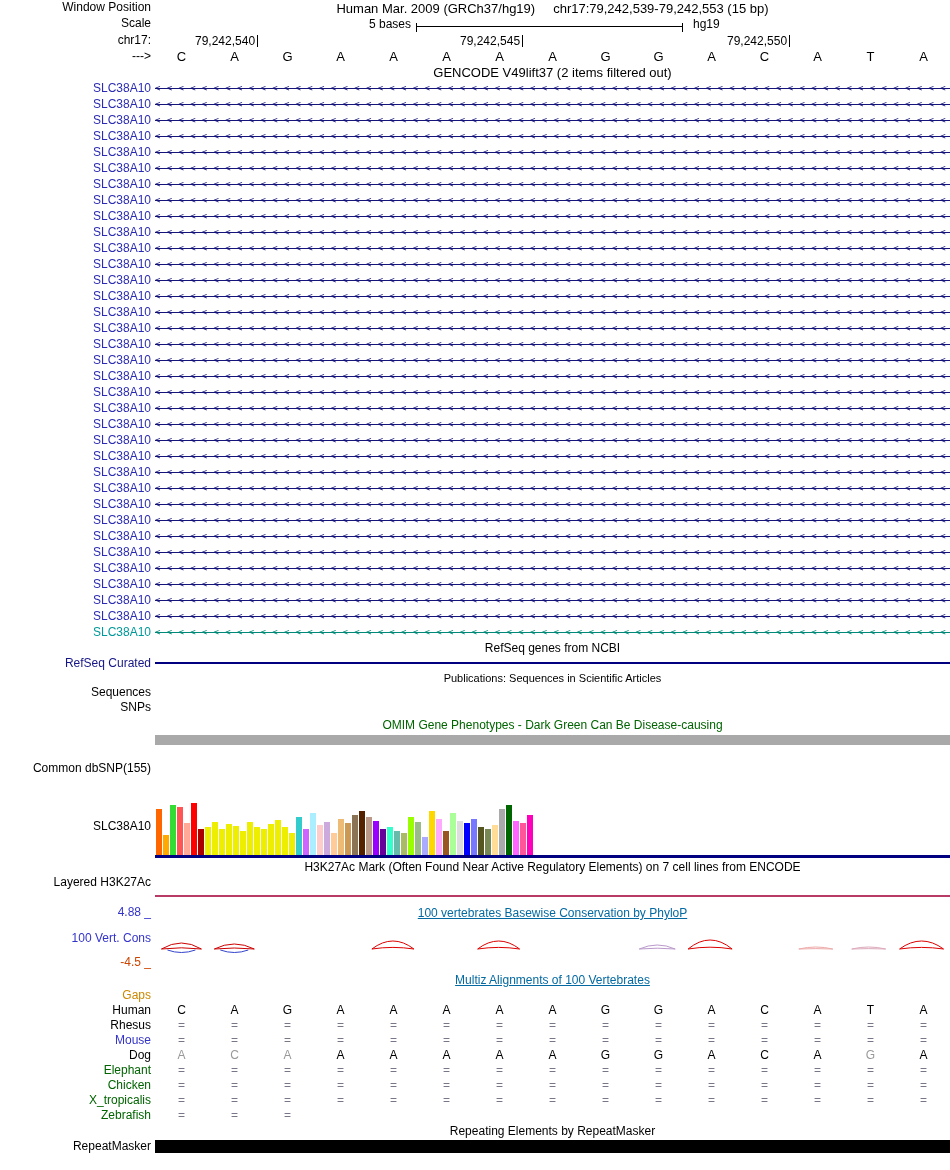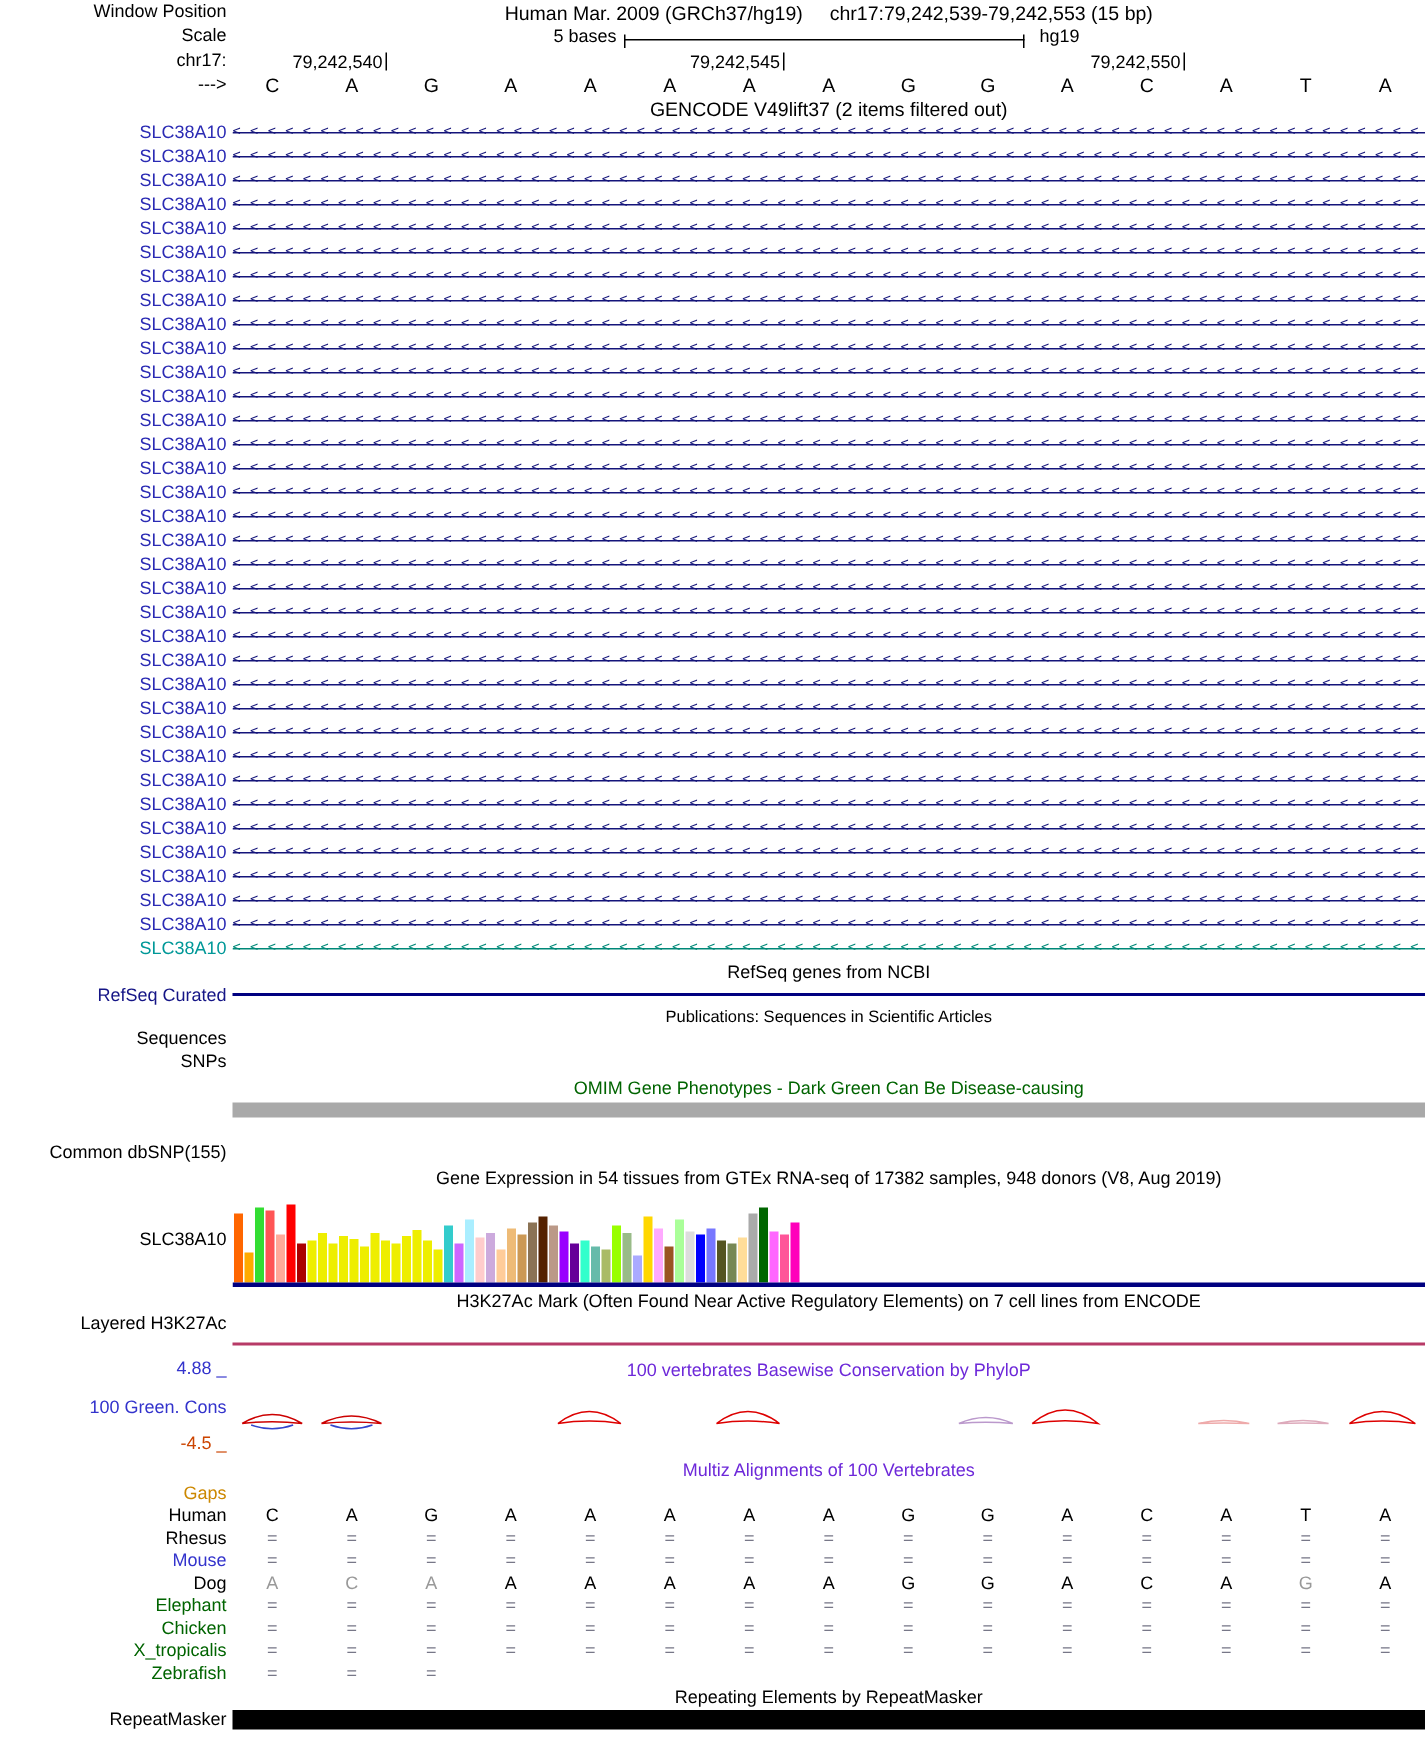--- a/index.html
+++ b/index.html
@@ -12,21 +12,21 @@
     flex: 0 0 155px; width: 155px; text-align: right; padding-right: 4px;
     font-size: 12px; line-height: 1.2; white-space: nowrap; overflow: hidden;
   }
   .trk { position: relative; flex: 1; }
   .center { display: flex; align-items: center; justify-content: center; text-align: center; }
   .center span { margin: 0 9px; }
   .vcenter { display: flex; align-items: center; justify-content: flex-end; }
   .t13 { font-size: 13px; } .t12 { font-size: 12px; } .t11 { font-size: 11px; }
   .h14{height:14px}.h15{height:15px}.h16{height:16px}.h17{height:17px}.h18{height:18px}
   .h30{height:30px}.h34{height:34px}.h64{height:64px}
-  .bluetxt { color: #6d28d9; } .blue { color: #3333cc; } .red { color: #cc4400; }
+  .bluetxt { color: #0369a1; text-decoration: underline; } .blue { color: #3333cc; } .red { color: #cc4400; }
   .green { color: #006400; margin-top: 16px; } .dkgreen { color: #006400; } .navy { color: #151586; }
 
   
   .scale-value { position: absolute; left: 0; width: 256px; text-align: right; top: 1px; font-size: 12px; }
   .scale-line { position: absolute; left: 261px; top: 10px; width: 267px; border-top: 1px solid #000; }
   .scale-line::before, .scale-line::after { content:""; position:absolute; top:-4px; width:1px; height:9px; background:#000; }
   .scale-line::before { left: 0; } .scale-line::after { right: 0; }
   .scale-asm { position: absolute; left: 538px; top: 1px; font-size: 12px; }
   .coord { position: absolute; top: 1px; font-size: 12px; white-space: nowrap; }
   .coord .tick { display: inline-block; width: 1px; height: 12px; background: #000; margin-left: 2px; vertical-align: -2px; }
@@ -363,21 +363,20 @@
   <div class="row h14">
     <div class="lbl"></div>
   </div>
   <div class="row h15">
     <div class="lbl">Common dbSNP(155)</div>
     <div class="trk"></div>
   </div>
 
   <div class="row h18">
     <div class="lbl"></div>
-    <div class="trk center t12">Gene Expression in 54 tissues from GTEx RNA-seq of 17382 samples, 948 donors (V8, Aug 2019)</div>
   </div>
   <div class="row h64">
     <div class="lbl vcenter">SLC38A10</div>
     <div class="trk gtex-trk">
       <div class="gtex-bars" id="gtex-bars">
           <div class="gtex-bar" style="height: 46px; background: rgb(255, 102, 0);"></div>
           <div class="gtex-bar" style="height: 20px; background: rgb(255, 170, 0);"></div>
           <div class="gtex-bar" style="height: 50px; background: rgb(51, 221, 51);"></div>
           <div class="gtex-bar" style="height: 48px; background: rgb(255, 85, 85);"></div>
           <div class="gtex-bar" style="height: 32px; background: rgb(255, 170, 153);"></div>
@@ -442,21 +441,21 @@
   <div class="row h30">
     <div class="lbl">Layered H3K27Ac</div>
     <div class="trk h3k-line"></div>
   </div>
 
   <div class="row h16">
     <div class="lbl blue">4.88 _</div>
     <div class="trk center t12 bluetxt">100 vertebrates Basewise Conservation by PhyloP</div>
   </div>
   <div class="row h34">
-    <div class="lbl blue vcenter">100 Green. Cons</div>
+    <div class="lbl blue vcenter">100 Vert. Cons</div>
     <div class="trk">
       <svg id="cons-svg" width="793" height="34">
           <path d="M 6.433333333333334 28 Q 26.433333333333334 16 46.43333333333334 28 Q 26.433333333333334 25.6 6.433333333333334 28" fill="none" stroke="#cc0000" stroke-width="1"></path>
           <path d="M 12.433333333333334 29 Q 26.433333333333334 34 40.43333333333334 29" fill="none" stroke="#3344cc" stroke-width="1"></path>
           <path d="M 59.3 28 Q 79.3 18 99.3 28 Q 79.3 26 59.3 28" fill="none" stroke="#cc0000" stroke-width="1"></path>
           <path d="M 65.3 29 Q 79.3 34 93.3 29" fill="none" stroke="#3344cc" stroke-width="1"></path>
           <path d="M 216.9 28 Q 237.9 12 258.9 28 Q 237.9 24.8 216.9 28" fill="none" stroke="#dd0000" stroke-width="1"></path>
           <path d="M 322.6333333333333 28 Q 343.6333333333333 12 364.6333333333333 28 Q 343.6333333333333 24.8 322.6333333333333 28" fill="none" stroke="#dd0000" stroke-width="1"></path>
           <path d="M 484.23333333333335 28 Q 502.23333333333335 20 520.2333333333333 28 Q 502.23333333333335 26.4 484.23333333333335 28" fill="none" stroke="#bb99cc" stroke-width="1"></path>
           <path d="M 533.1 28 Q 555.1 10 577.1 28 Q 555.1 24.4 533.1 28" fill="none" stroke="#dd0000" stroke-width="1"></path>

